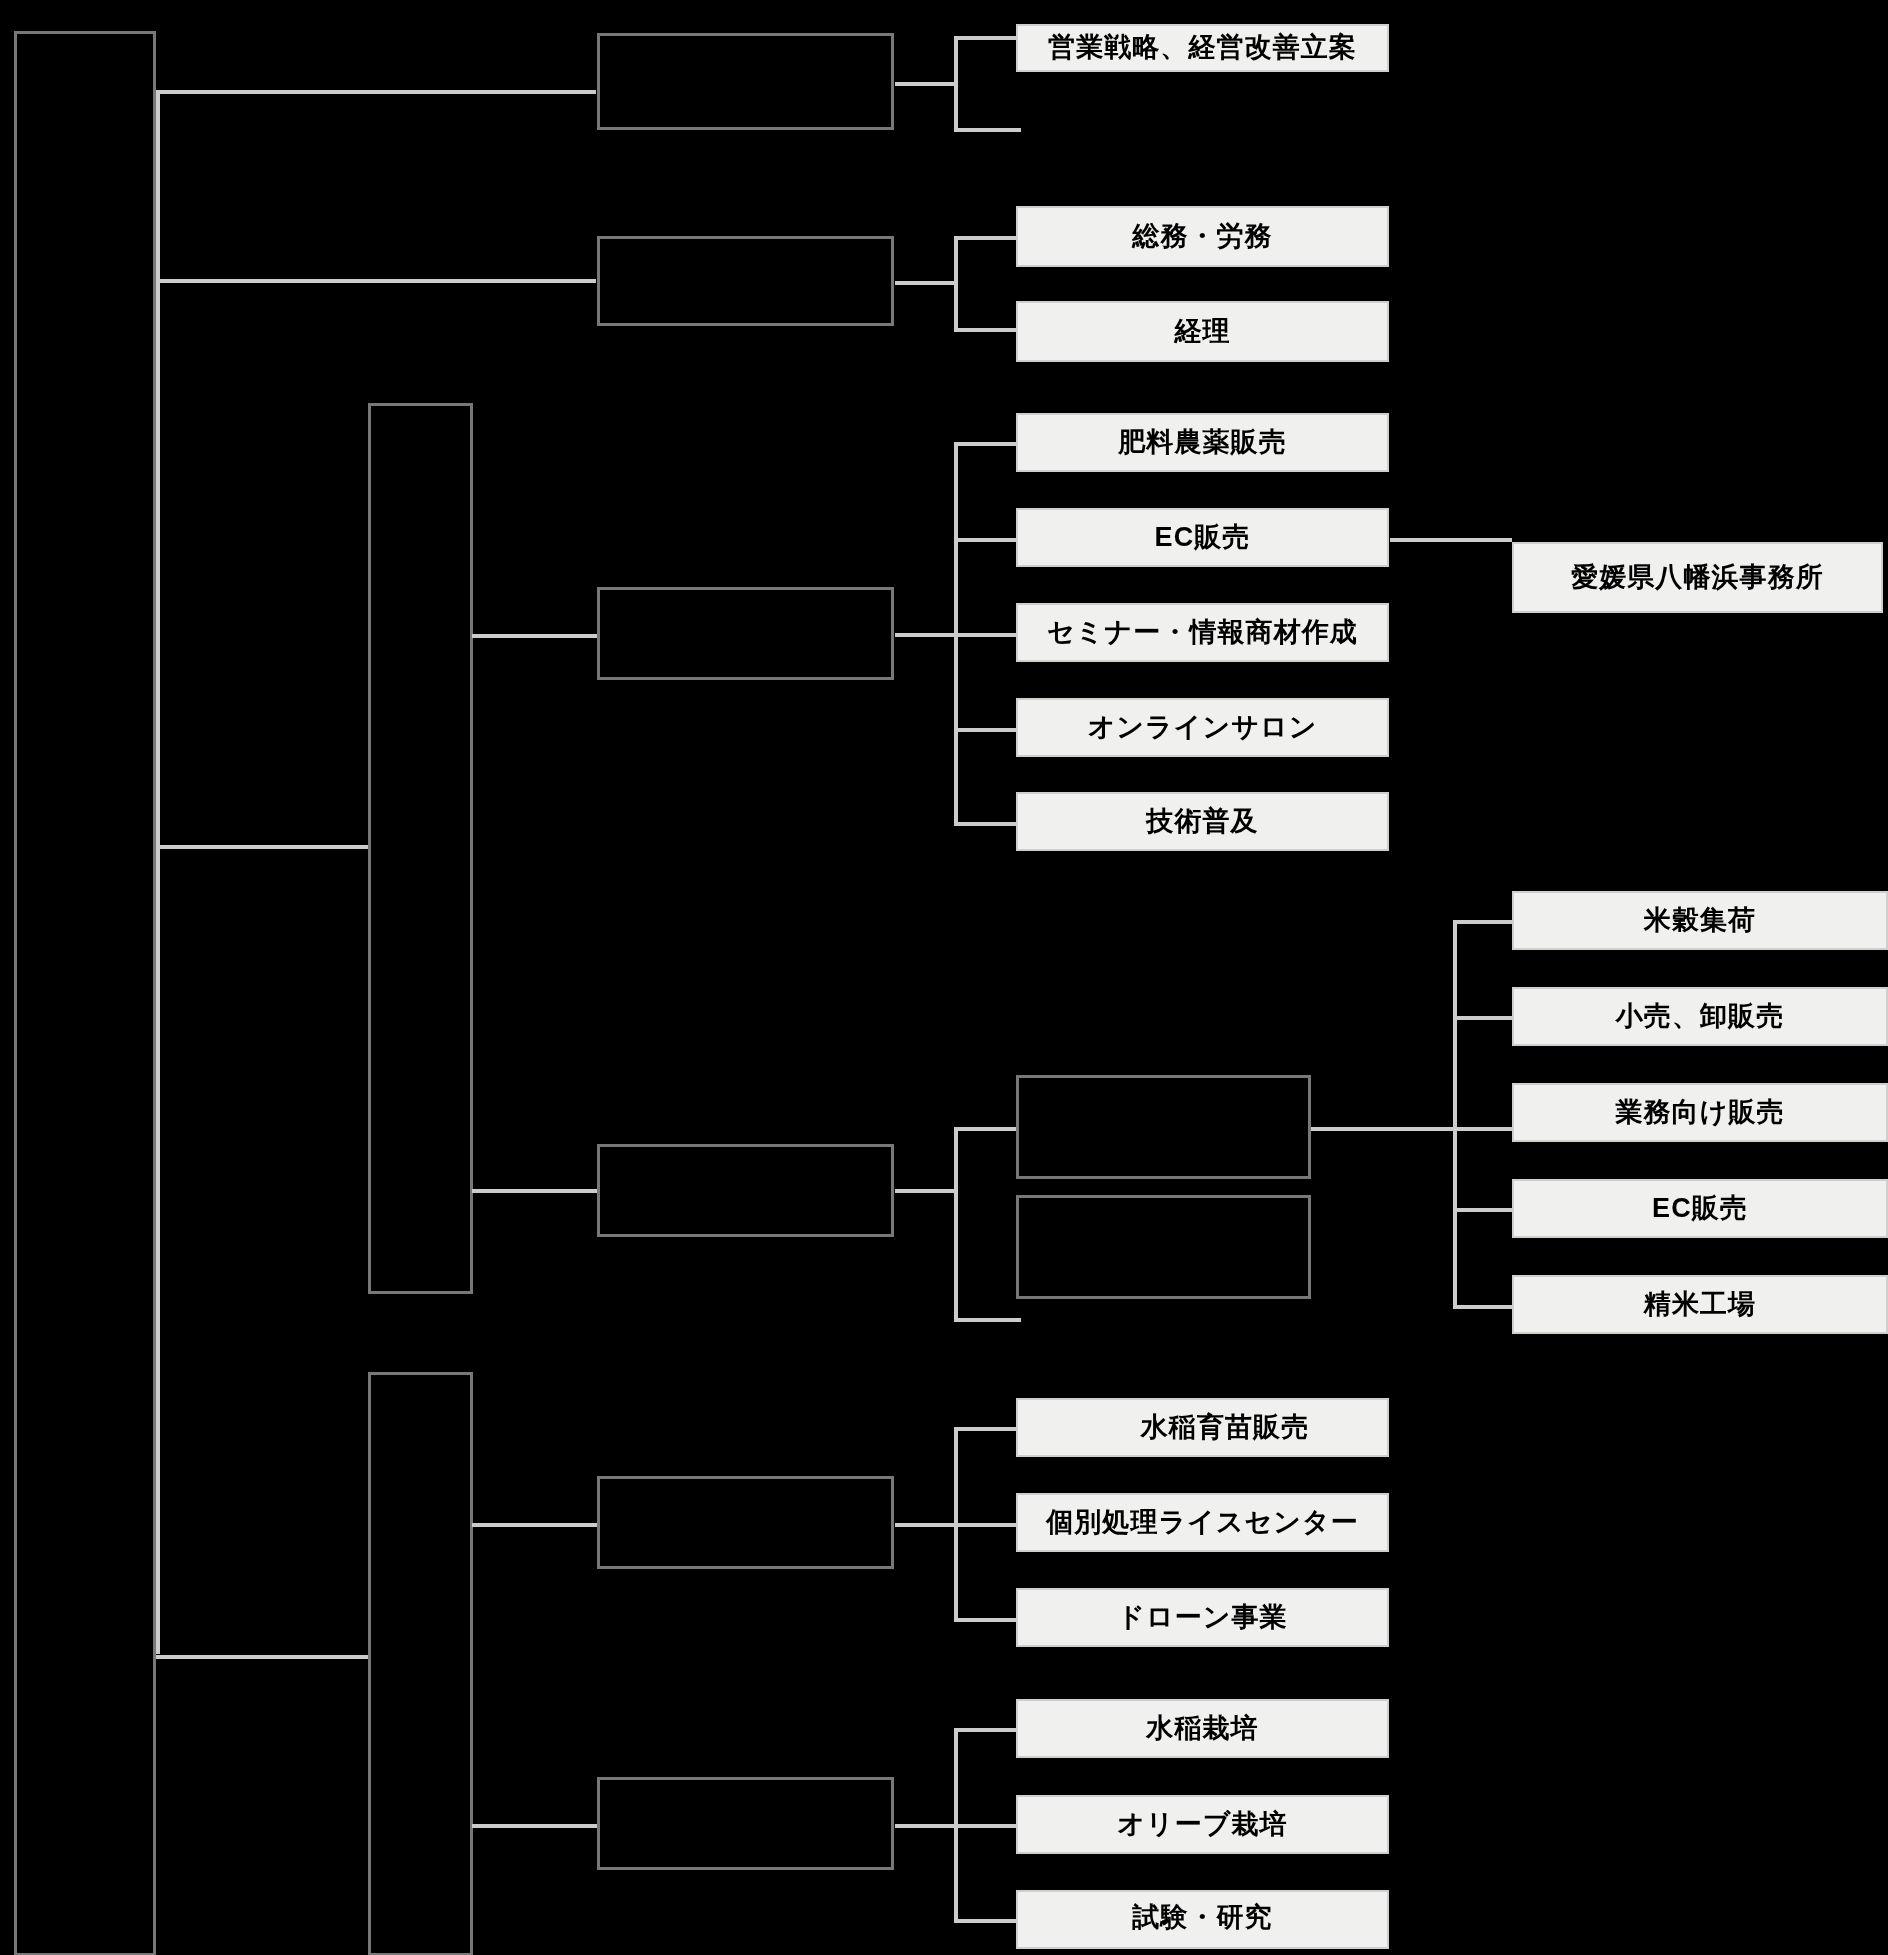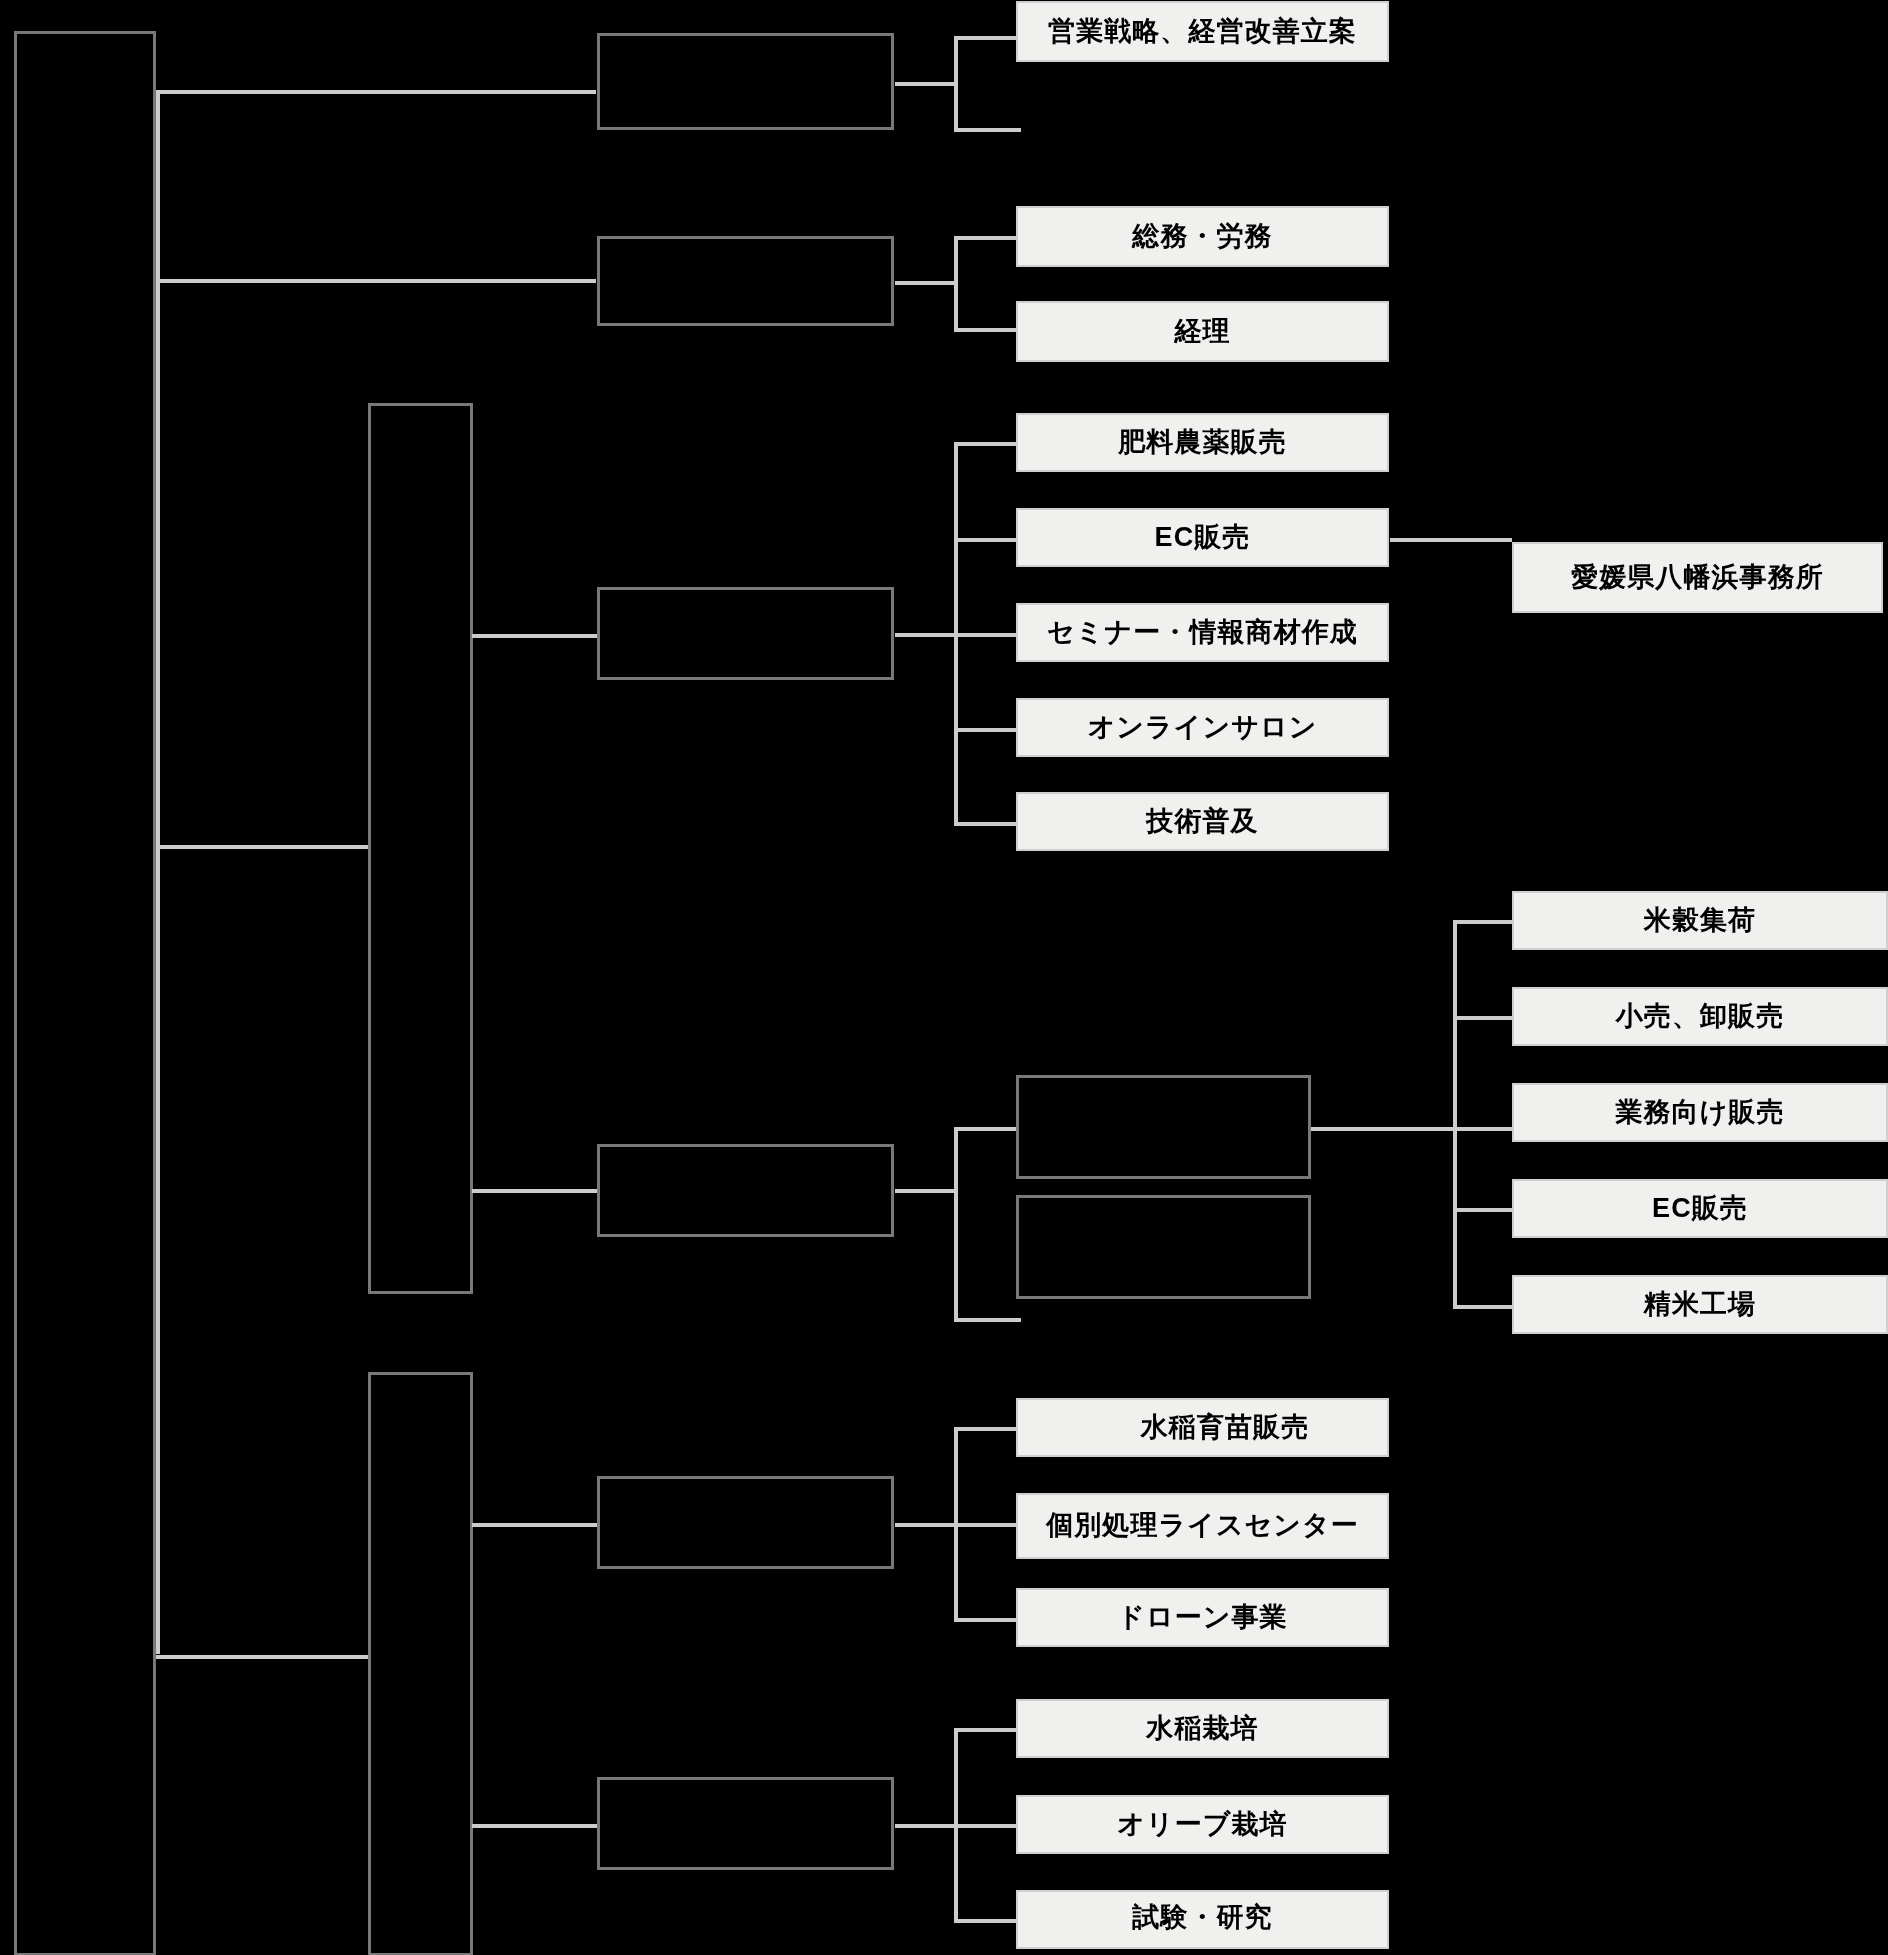--- a/index.html
+++ b/index.html
@@ -107,21 +107,21 @@
 
   <div class="node dark" style="left:597px; top:1777px; width:297px; height:93px;">
     <span></span>
   </div>
 
   <div class="conn h" style="left:895px; top:82px; width:63px;"></div>
   <div class="conn v" style="left:954px; top:36px; height:94px;"></div>
   <div class="conn h" style="left:954px; top:36px; width:67px;"></div>
   <div class="conn h" style="left:954px; top:128px; width:67px;"></div>
 
-  <div class="node leaf" style="left:1016px; top:1px; width:373px; height:61px;">
+  <div class="node leaf" style="left:1016px; top:24px; width:373px; height:48px;">
     <span>営業戦略、経営改善立案</span>
   </div>
 
   <div class="conn h" style="left:895px; top:281px; width:63px;"></div>
   <div class="conn v" style="left:954px; top:236px; height:94px;"></div>
   <div class="conn h" style="left:954px; top:236px; width:67px;"></div>
   <div class="conn h" style="left:954px; top:328px; width:67px;"></div>
 
   <div class="node leaf" style="left:1016px; top:206px; width:373px; height:61px;">
     <span>総務・労務</span>
@@ -197,21 +197,21 @@
 
   <div class="conn h" style="left:895px; top:1523px; width:63px;"></div>
   <div class="conn v" style="left:954px; top:1427px; height:193px;"></div>
   <div class="conn h" style="left:954px; top:1427px; width:67px;"></div>
   <div class="conn h" style="left:954px; top:1523px; width:67px;"></div>
   <div class="conn h" style="left:954px; top:1618px; width:67px;"></div>
 
   <div class="node leaf" style="left:1016px; top:1398px; width:373px; height:59px;padding-left:45px;">
     <span>水稲育苗販売</span>
   </div>
-  <div class="node leaf" style="left:1016px; top:1493px; width:373px; height:66px;">
+  <div class="node leaf" style="left:1016px; top:1493px; width:373px; height:59px;">
     <span>個別処理ライスセンター</span>
   </div>
   <div class="node leaf" style="left:1016px; top:1588px; width:373px; height:59px;">
     <span>ドローン事業</span>
   </div>
 
   <div class="conn h" style="left:895px; top:1824px; width:63px;"></div>
   <div class="conn v" style="left:954px; top:1728px; height:193px;"></div>
   <div class="conn h" style="left:954px; top:1728px; width:67px;"></div>
   <div class="conn h" style="left:954px; top:1824px; width:67px;"></div>

